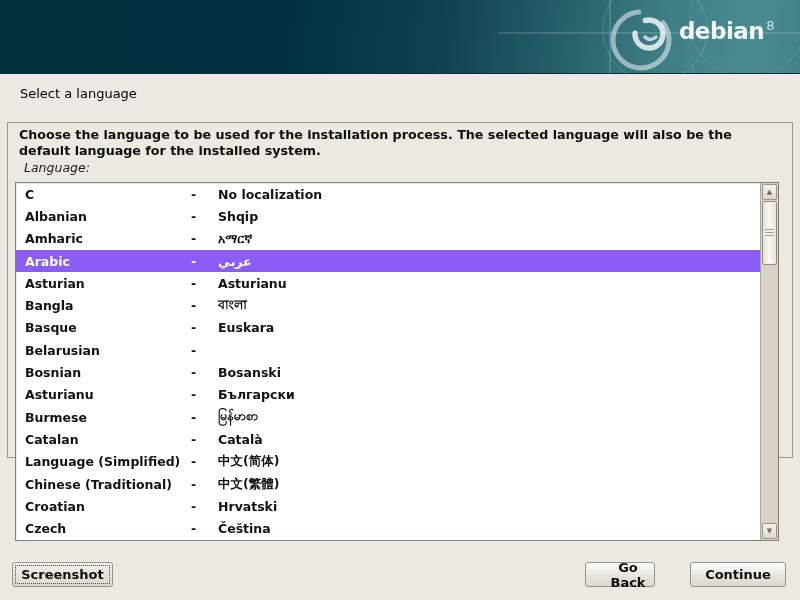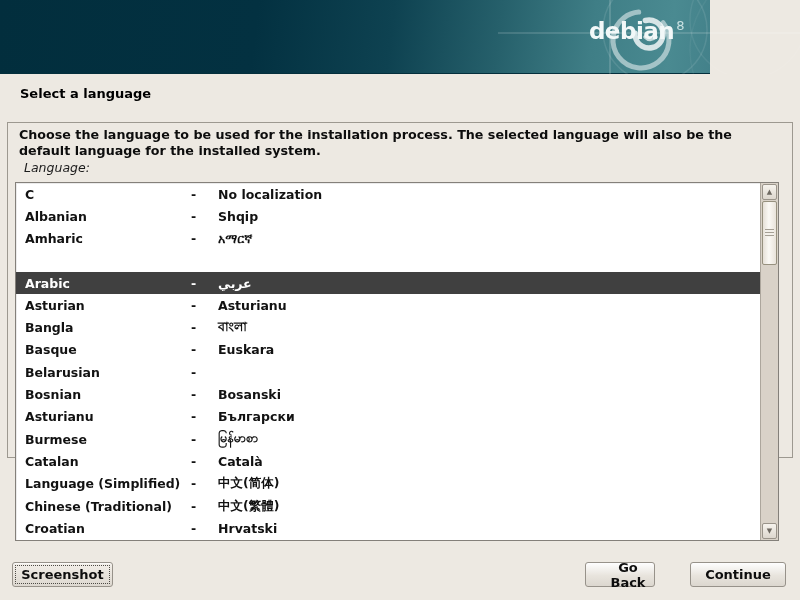--- a/index.html
+++ b/index.html
@@ -6,38 +6,38 @@
   html, body { width: 800px; height: 600px; }
   body {
     font-family: "DejaVu Sans", "Liberation Sans", sans-serif;
     background: #ede9e2;
     position: relative;
     overflow: hidden;
     color: #111;
   }
   
   .banner {
-    position: absolute; left: 0; top: 0; width: 710px; height: 74px;
+    position: absolute; left: 0; top: 0; width: 800px; height: 74px;
     background: linear-gradient(97deg, #022e3d 0%, #033141 36%, #0e4251 55%,
                                 #26606b 70%, #3f7e86 83%, #4a8a91 94%, #43818a 100%);
     border-bottom: 1px solid #042f3c;
   }
   .banner svg { position: absolute; left: 0; top: 0; }
   .brand {
     position: absolute; right: 26px; top: 18px;
     color: #f2f8f8; font-size: 23px; font-weight: bold; letter-spacing: -0.5px;
   }
   .brand .ver {
     font-size: 13px; font-weight: normal; color: rgba(223,240,240,0.85);
     vertical-align: 9px; margin-left: 2px;
   }
   
   .page-title {
     position: absolute; left: 20px; top: 86px;
-    font-size: 13px; font-weight: bold; color: #000;
+    font-size: 13px; font-weight: normal; color: #000;
   }
   
   .frame {
     position: absolute; left: 7px; top: 122px; width: 786px; height: 336px;
     border: 1px solid #9d9990;
     background: #ede9e2;
   }
   .description {
     position: absolute; left: 11px; top: 4px; width: 752px;
     font-size: 12.7px; font-weight: bold; line-height: 15.5px; color: #0d0d0d;
@@ -148,21 +148,21 @@
         <div class="row">
           <span class="cell name">Albanian</span>
           <span class="cell sep">-</span>
           <span class="cell native">Shqip</span>
         </div>
         <div class="row">
           <span class="cell name">Amharic</span>
           <span class="cell sep">-</span>
           <span class="cell native">አማርኛ</span>
         </div>
-        <div class="row selected" style="background: #404040; color: rgb(255, 255, 255); margin-top: 22px;">
+        <div class="row selected" style="background: #8b5cf6; color: rgb(255, 255, 255);">
           <span class="cell name">Arabic</span>
           <span class="cell sep">-</span>
           <span class="cell native">عربي</span>
         </div>
         <div class="row">
           <span class="cell name">Asturian</span>
           <span class="cell sep">-</span>
           <span class="cell native">Asturianu</span>
         </div>
         <div class="row">

